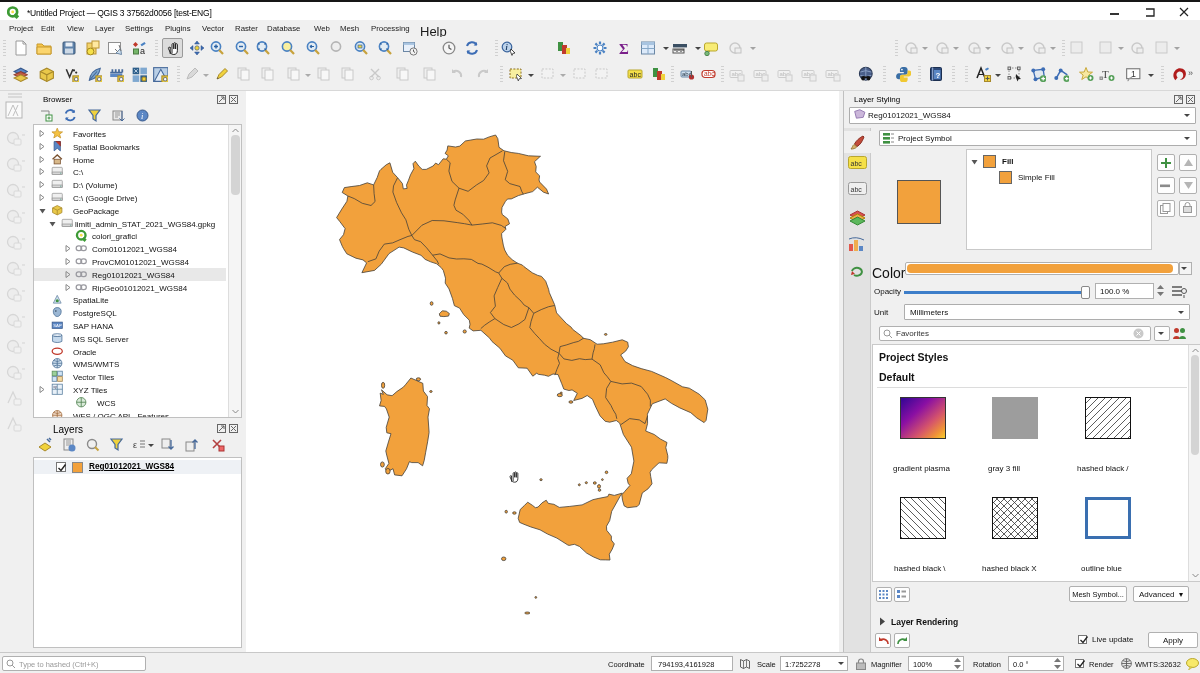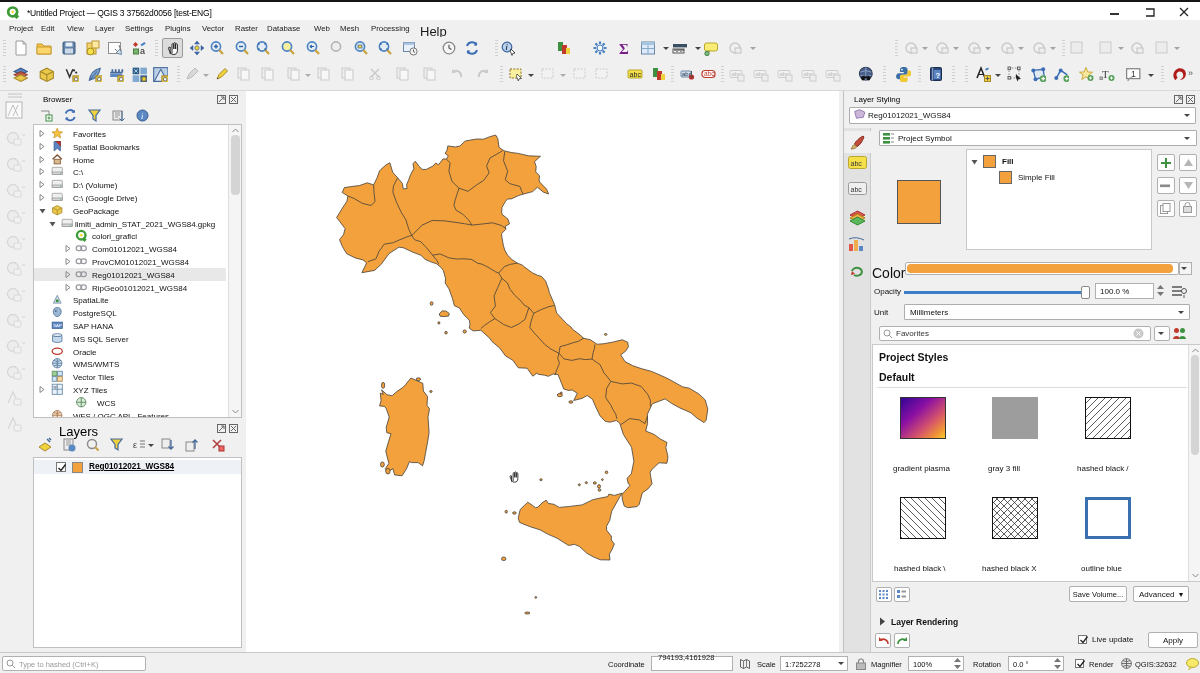--- a/index.html
+++ b/index.html
@@ -980,21 +980,21 @@
           <path d="M0.5 4 L3.5 1 L6.5 4" fill="none" stroke="#888"></path>
         </svg>
 <div class="abs" style="left:2px;top:10px;width:9px;height:60px;background:#d4d4d4;border-radius:4px"></div>
 <svg class="abs" style="left:3px;top:284px" width="7" height="5">
           <path d="M0.5 1 L3.5 4 L6.5 1" fill="none" stroke="#888"></path>
         </svg>
 </div>
     </div>
   </div>
 <div class="abs" style="left:29px;top:421px;width:217px;height:231px;background:#f0f0f0">
-<span class="abs" style="left:30px;top:3px;font-size:13px;color:#000">Layers</span>
+<span class="abs" style="left:24px;top:3px;font-size:10px;color:#000">Layers</span>
 <svg class="abs" style="left:188px;top:3px" width="9" height="9">
       <rect x="0.5" y="0.5" width="8" height="8" fill="none" stroke="#666"></rect>
       <path d="M2 7 L7 2 M4 2 H7 V5" stroke="#666" fill="none"></path>
     </svg>
 <svg class="abs" style="left:200px;top:3px" width="9" height="9">
       <rect x="0.5" y="0.5" width="8" height="8" fill="none" stroke="#666"></rect>
       <path d="M2 2 L7 7 M7 2 L2 7" stroke="#666" fill="none"></path>
     </svg>
 <svg class="abs" style="left:8px;top:16px" width="16" height="16">
       <path d="M2 10 L8 6 L14 10 L8 14Z" fill="#f0d23c" stroke="#a8892a"></path>
@@ -1360,21 +1360,21 @@
 <svg class="abs" style="left:26px;top:462px" width="9" height="9">
         <g fill="#5b87c5">
           <rect x="0" y="0" width="3" height="3"></rect>
           <rect x="0" y="5" width="3" height="3"></rect>
         </g>
         <g fill="#999">
           <rect x="4.5" y="0.5" width="5" height="2"></rect>
           <rect x="4.5" y="5.5" width="5" height="2"></rect>
         </g>
       </svg>
-<div class="btn" style="left:198px;top:458px;width:58px;height:16px;font-size:7.5px;line-height:15px;white-space:nowrap">Save Volume...</div>
+<div class="btn" style="left:198px;top:458px;width:58px;height:16px;font-size:7.5px;line-height:15px;white-space:nowrap">Mesh Symbol...</div>
 <div class="btn" style="left:262px;top:458px;width:56px;height:16px;font-size:8px;line-height:15px">Advanced &nbsp;▾</div>
 <svg class="abs" style="left:8px;top:489px" width="7" height="9">
         <path d="M1 0.5 L6 4.5 L1 8.5Z" fill="#444"></path>
       </svg>
 <span class="abs" style="left:20px;top:489px;font-size:8.5px;font-weight:bold">Layer Rendering</span>
 <div class="btn" style="left:4px;top:505px;width:16px;height:15px"></div>
 <svg class="abs" style="left:7px;top:508px" width="11" height="9">
         <path d="M10 8 A5 4.5 0 0 0 3 3.5" fill="none" stroke="#c0392b" stroke-width="1.6"></path>
         <path d="M1 1 v4 h4Z" fill="#c0392b"></path>
       </svg>
@@ -1393,21 +1393,21 @@
 </div>
 <div class="abs" style="left:0;top:652px;width:1200px;height:21px;background:#f0f0f0;border-top:1px solid #c8c8c8">
 <div class="abs" style="left:2px;top:3px;width:144px;height:15px;background:#fff;border:1px solid #b0b0b0;border-radius:2px"></div>
 <svg class="abs" style="left:6px;top:6px" width="10" height="10">
       <circle cx="4" cy="4" r="3" fill="none" stroke="#999"></circle>
       <line x1="6.2" y1="6.2" x2="9" y2="9" stroke="#999"></line>
     </svg>
 <span class="abs" style="left:19px;top:7px;font-size:7.5px;color:#999">Type to hashed (Ctrl+K)</span>
 <span class="abs" style="left:608px;top:7px;font-size:7.5px">Coordinate</span>
 <div class="abs" style="left:651px;top:3px;width:82px;height:15px;background:#fff;border:1px solid #b0b0b0"></div>
-<span class="abs" style="left:658px;top:0;font-size:7.5px">794193,4161928</span>
+<span class="abs" style="left:658px;top:7px;font-size:7.5px">794193,4161928</span>
 <svg class="abs" style="left:739px;top:5px" width="12" height="12" viewBox="0 0 16 16">
       <path d="M2 2 L6 4 L10 2 L14 4 L14 14 L10 12 L6 14 L2 12Z" fill="none" stroke="#555" stroke-width="1.2"></path>
       <path d="M6 4 V14 M10 2 V12" stroke="#555"></path>
     </svg>
 <span class="abs" style="left:757px;top:7px;font-size:7.5px">Scale</span>
 <div class="abs" style="left:780px;top:3px;width:68px;height:15px;background:#fff;border:1px solid #b0b0b0"></div>
 <span class="abs" style="left:785px;top:7px;font-size:7.5px">1:7252278</span>
 <div class="arr" style="left:838px;top:9px"></div>
 <svg class="abs" style="left:856px;top:5px" width="10" height="12">
       <rect x="0.5" y="5" width="9" height="6.5" fill="#bbb" stroke="#888"></rect>
@@ -1427,17 +1427,17 @@
     </svg>
 <div class="abs" style="left:1075px;top:6px;width:9px;height:9px;background:#fff;border:1px solid #777"></div>
 <svg class="abs" style="left:1076px;top:6px" width="10" height="10">
       <path d="M1.5 5 L4 7.5 L8.5 1.5" fill="none" stroke="#222" stroke-width="1.3"></path>
     </svg>
 <span class="abs" style="left:1089px;top:7px;font-size:7.5px">Render</span>
 <svg class="abs" style="left:1120px;top:4px" width="13" height="13" viewBox="0 0 16 16">
       <circle cx="8" cy="8" r="6" fill="#e8e8e8" stroke="#555"></circle>
       <path d="M2 8 H14 M8 2 V14 M3.5 4.5 Q8 7 12.5 4.5 M3.5 11.5 Q8 9 12.5 11.5" stroke="#555" fill="none"></path>
     </svg>
-<span class="abs" style="left:1135px;top:7px;font-size:7.5px">QGIS:32632</span>
+<span class="abs" style="left:1135px;top:7px;font-size:7.5px">WMTS:32632</span>
 <svg class="abs" style="left:1186px;top:5px" width="13" height="12">
       <ellipse cx="6.5" cy="5" rx="6" ry="4.5" fill="#f7e96a" stroke="#b9a72e"></ellipse>
       <path d="M4 9 l-1.5 3 4 -2.8Z" fill="#f7e96a" stroke="#b9a72e" stroke-width=".6"></path>
     </svg>
 </div>
 </body></html>

